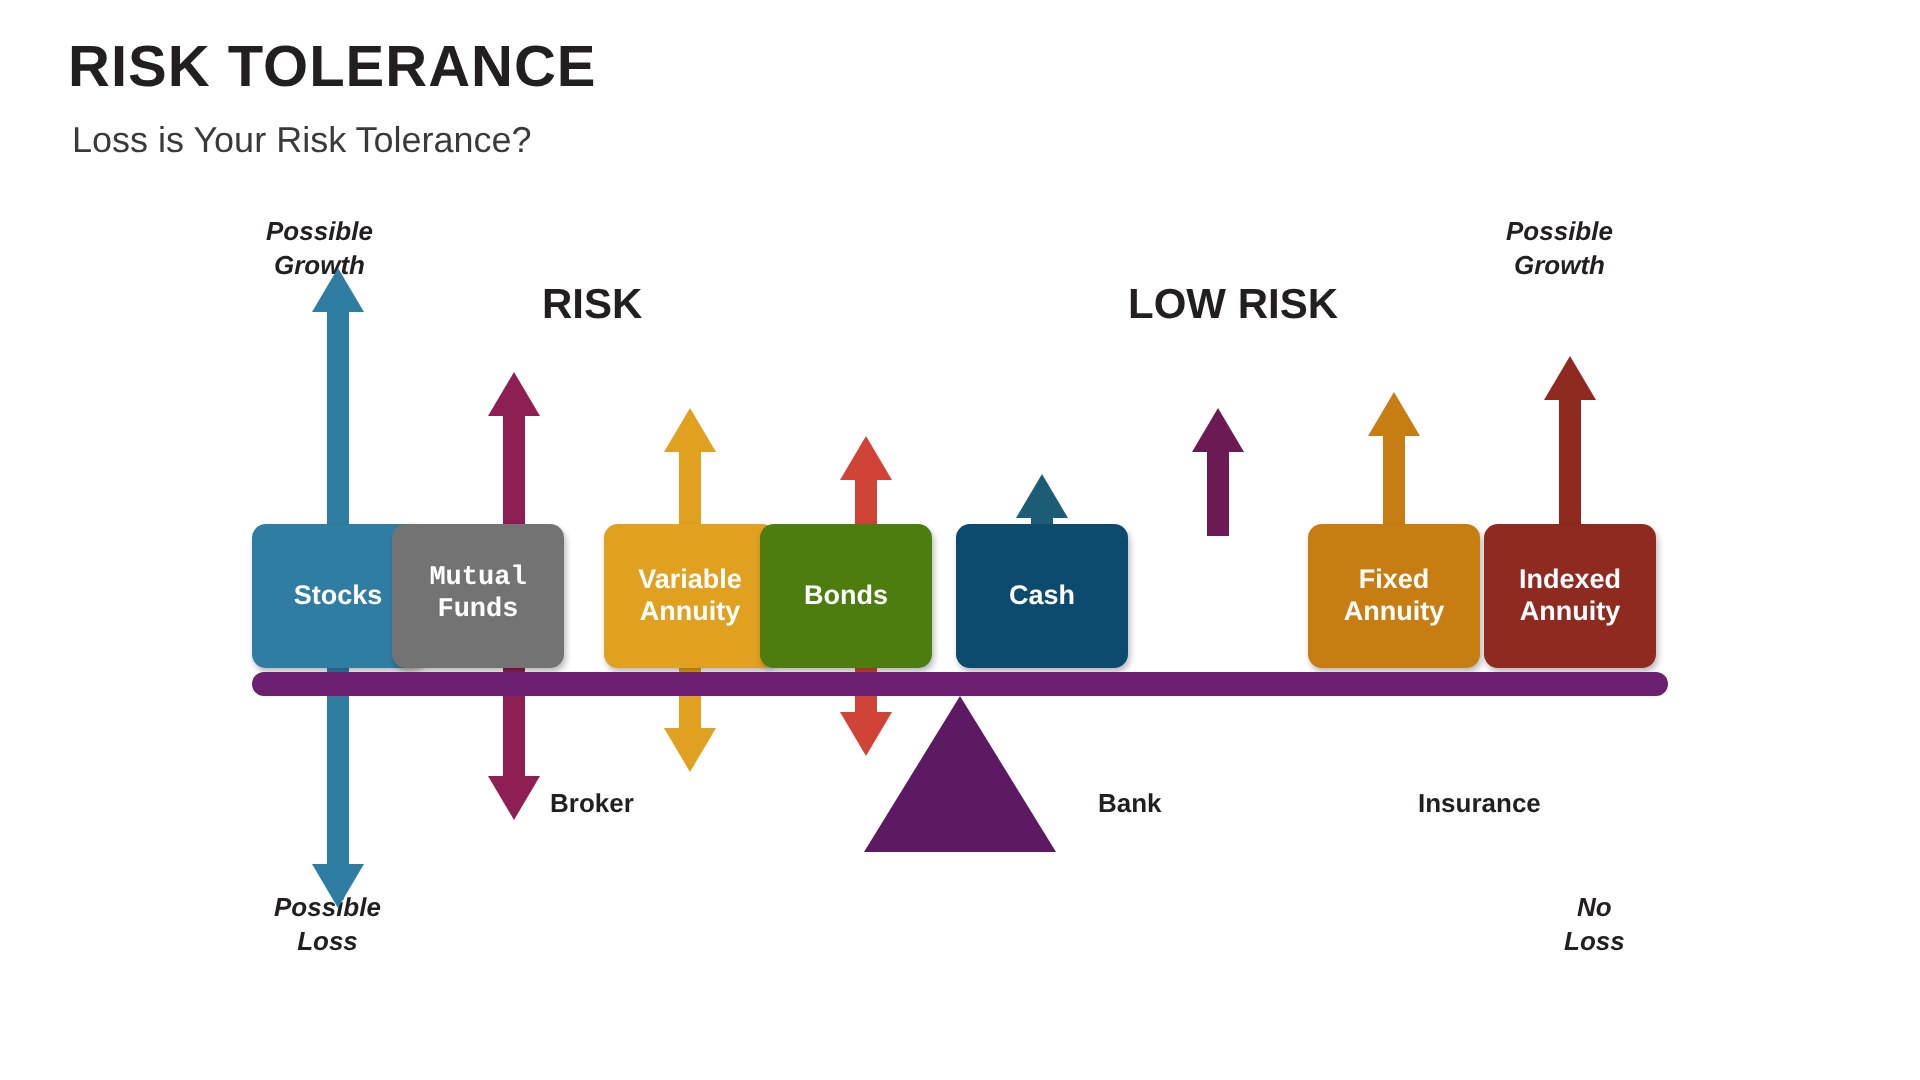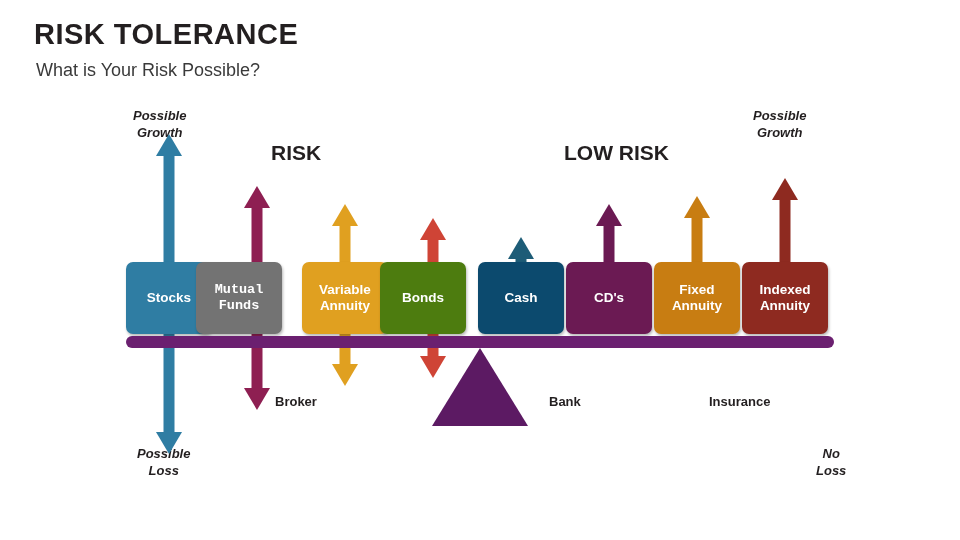--- a/index.html
+++ b/index.html
@@ -57,21 +57,21 @@
     font-weight: bold;
     font-style: italic;
     color: #231f20;
     text-align: center;
     line-height: 1.28;
     white-space: nowrap;
   }
   #pg-left { left: 133px; top: 108px; }
   #pg-right { left: 753px; top: 108px; }
   #pl-left { left: 137px; top: 446px; }
-  #nl-right { left: 816px; top: 446px; font-style: italic; }
+  #nl-right { left: 782px; top: 446px; font-style: italic; }
 
   
   .channel-label {
     position: absolute;
     font-size: 13px;
     font-weight: bold;
     color: #231f20;
     white-space: nowrap;
     margin-top: 32px;
   }
@@ -128,21 +128,21 @@
     width: 960px; height: 540px;
     z-index: 2;
   }
 </style>
 </head>
 <body>
 
 <div id="slide">
 
   <div id="title">RISK TOLERANCE</div>
-  <div id="subtitle">What is Your Risk Possible?</div>
+  <div id="subtitle">Loss is Your Risk Tolerance?</div>
 
   <div class="section-head" id="risk-head">RISK</div>
   <div class="section-head" id="lowrisk-head">LOW RISK</div>
 
   <div class="corner-label" id="pg-left" style="white-space:pre-line;">Possible
 Growth</div>
   <div class="corner-label" id="pg-right" style="white-space:pre-line;">Possible
 Growth</div>
   <div class="corner-label" id="pl-left" style="white-space:pre-line;">Possible
 Loss</div>
@@ -217,23 +217,20 @@
   <div class="box" style="left: 302px; background: rgb(224, 160, 32);">
     <span>Variable
 Annuity</span>
   </div>
   <div class="box" style="left: 380px; background: #4d7c0f;">
     <span>Bonds</span>
   </div>
   <div class="box" style="left: 478px; background: #0c4a6e;">
     <span>Cash</span>
   </div>
-  <div class="box" style="left: 566px; background: rgb(107, 26, 83);">
-    <span>CD's</span>
-  </div>
   <div class="box" style="left: 654px; background: rgb(200, 125, 18);">
     <span>Fixed
 Annuity</span>
   </div>
   <div class="box" style="left: 742px; background: rgb(142, 42, 32);">
     <span>Indexed
 Annuity</span>
   </div>
 
 </div>

